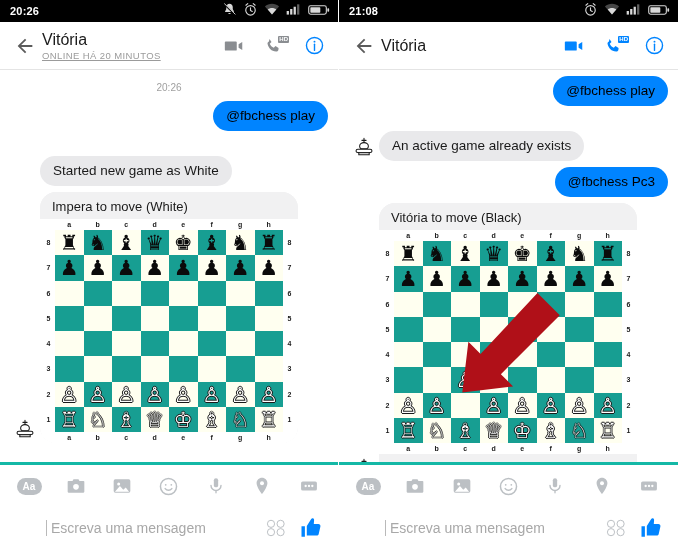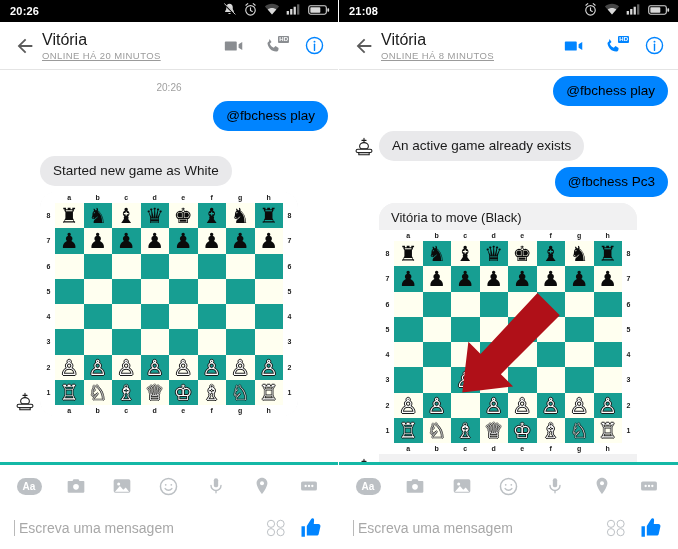--- a/index.html
+++ b/index.html
@@ -121,21 +121,21 @@
   .tool{ width:26px; height:26px; display:flex; align-items:center; justify-content:center; }
   .aa-pill{
     width:25px; height:17px; border-radius:9px; background:#bcc0c4;
     color:#fff; font-size:10px; font-weight:bold;
     display:flex; align-items:center; justify-content:center;
   }
   .input-row{ height:42px; display:flex; align-items:center; padding:0 14px 0 14px; gap:10px; }
   .msg-input{
     flex:1 1 auto; border:none; outline:none;
     font-size:14px; color:#2b2b2b; font-family:"Liberation Sans", sans-serif;
-    background:transparent; border-left:1.5px solid #b9b9b9; padding-left:4px;
+    background:transparent; border-left:1.5px solid #b9b9b9; padding-left:4px;margin-left:32px;
   }
   .msg-input::placeholder{ color:#a8a8a8; }
   .sticker{ width:24px; height:22px; display:flex; align-items:center; justify-content:center; }
   .thumb{ width:26px; height:26px; display:flex; align-items:center; justify-content:center; }
 </style>
 </head>
 <body>
 
 <div class="screens">
   <div class="panel left">
@@ -212,20 +212,21 @@
         <div class="row in card-row">
           <span class="avatar-slot">
             <svg width="26" height="26" viewBox="0 0 32 32" fill="#fff" stroke="#1a1a1a" stroke-width="1.3">
               <path d="M16 4v6M13.4 6.6h5.2" stroke-linecap="round"></path>
               <path d="M16 9.4c-3 0-5.4 2-5.4 4.4 0 1.3.7 2.4 1.8 3.1h7.2c1.1-.7 1.8-1.8 1.8-3.1 0-2.4-2.4-4.4-5.4-4.4z"></path>
               <path d="M8.4 17.6h15.2c1.2 0 2.2.9 2.2 2s-1 2-2.2 2H8.4c-1.2 0-2.2-.9-2.2-2s1-2 2.2-2z"></path>
               <path d="M9.6 21.8h12.8v2.6H9.6z"></path>
             </svg>
           </span>
           <div class="chess-card">
+            <div class="card-head">Impera to move (White)</div>
             <div class="board-wrap" style="position:relative;">
               <div class="board-grid">
                 <div class="coord"></div>
                 <div class="coord">a</div>
                 <div class="coord">b</div>
                 <div class="coord">c</div>
                 <div class="coord">d</div>
                 <div class="coord">e</div>
                 <div class="coord">f</div>
                 <div class="coord">g</div>
@@ -483,21 +484,20 @@
         </span>
       </div>
       <div class="appbar">
         <span class="back-btn">
           <svg width="22" height="22" viewBox="0 0 24 24" fill="#5b5b5b">
             <path d="M20 11H7.8l5.6-5.6L12 4l-8 8 8 8 1.4-1.4L7.8 13H20z"></path>
           </svg>
         </span>
         <div class="title-wrap">
           <div class="conv-title">Vitória</div>
-          <div class="conv-status">ONLINE HÁ 8 MINUTOS</div>
         </div>
         <div class="appbar-actions">
           <span class="act">
             <svg width="22" height="22" viewBox="0 0 24 24" fill="#0084ff">
               <path d="M3 7h11a1 1 0 0 1 1 1v8a1 1 0 0 1-1 1H3a1 1 0 0 1-1-1V8a1 1 0 0 1 1-1zm14 3.2 4-2.6v8.8l-4-2.6z"></path>
             </svg>
           </span>
           <span class="act">
             <svg width="20" height="20" viewBox="0 0 24 24" fill="#0084ff">
               <path d="M6.6 3.5 9 7.2 6.9 9.3c.9 2.2 2.6 3.9 4.8 4.8l2.1-2.1 3.7 2.4-.2 2.1c-.2 1.4-1.4 2.4-2.8 2.2C8.6 18 5.9 15.3 4.3 9.6c-.3-1.2.4-2.5 1.6-2.9z"></path>

